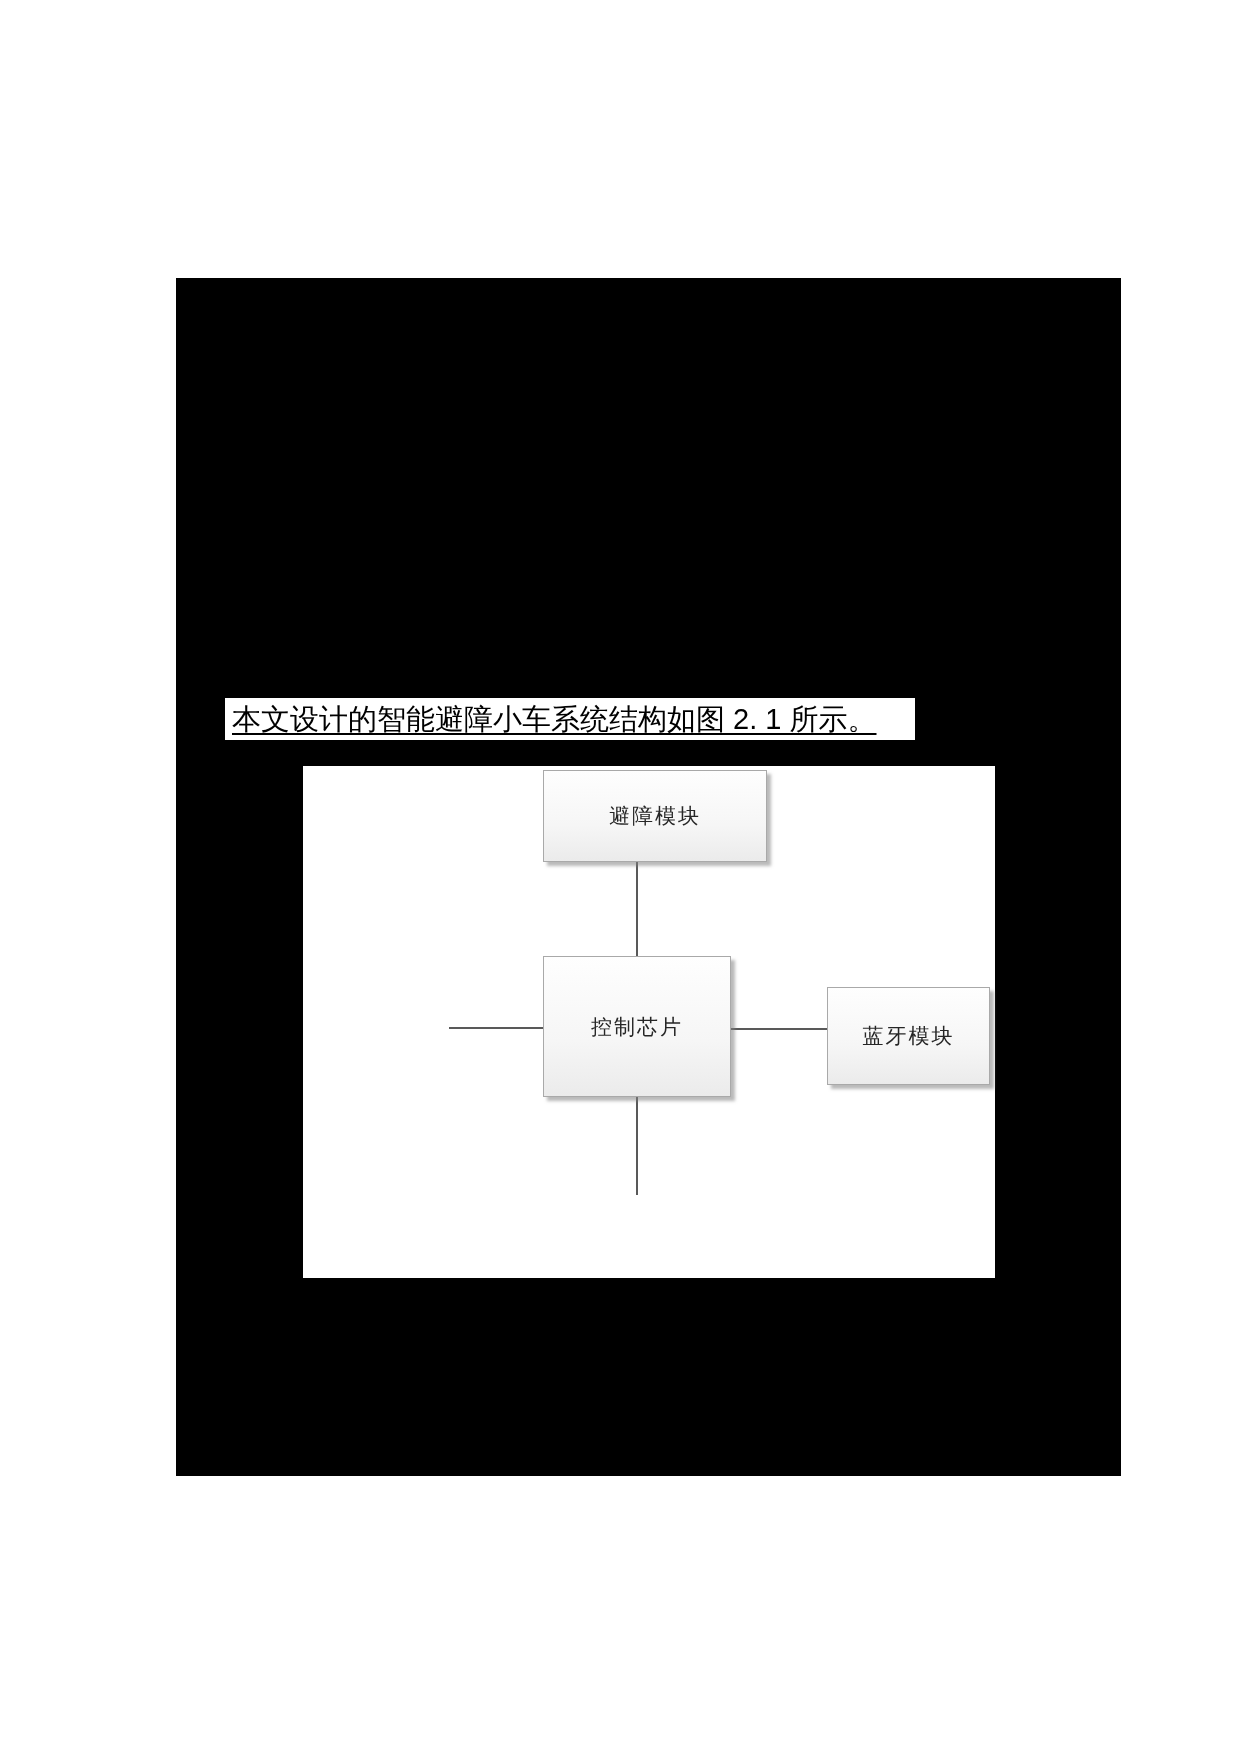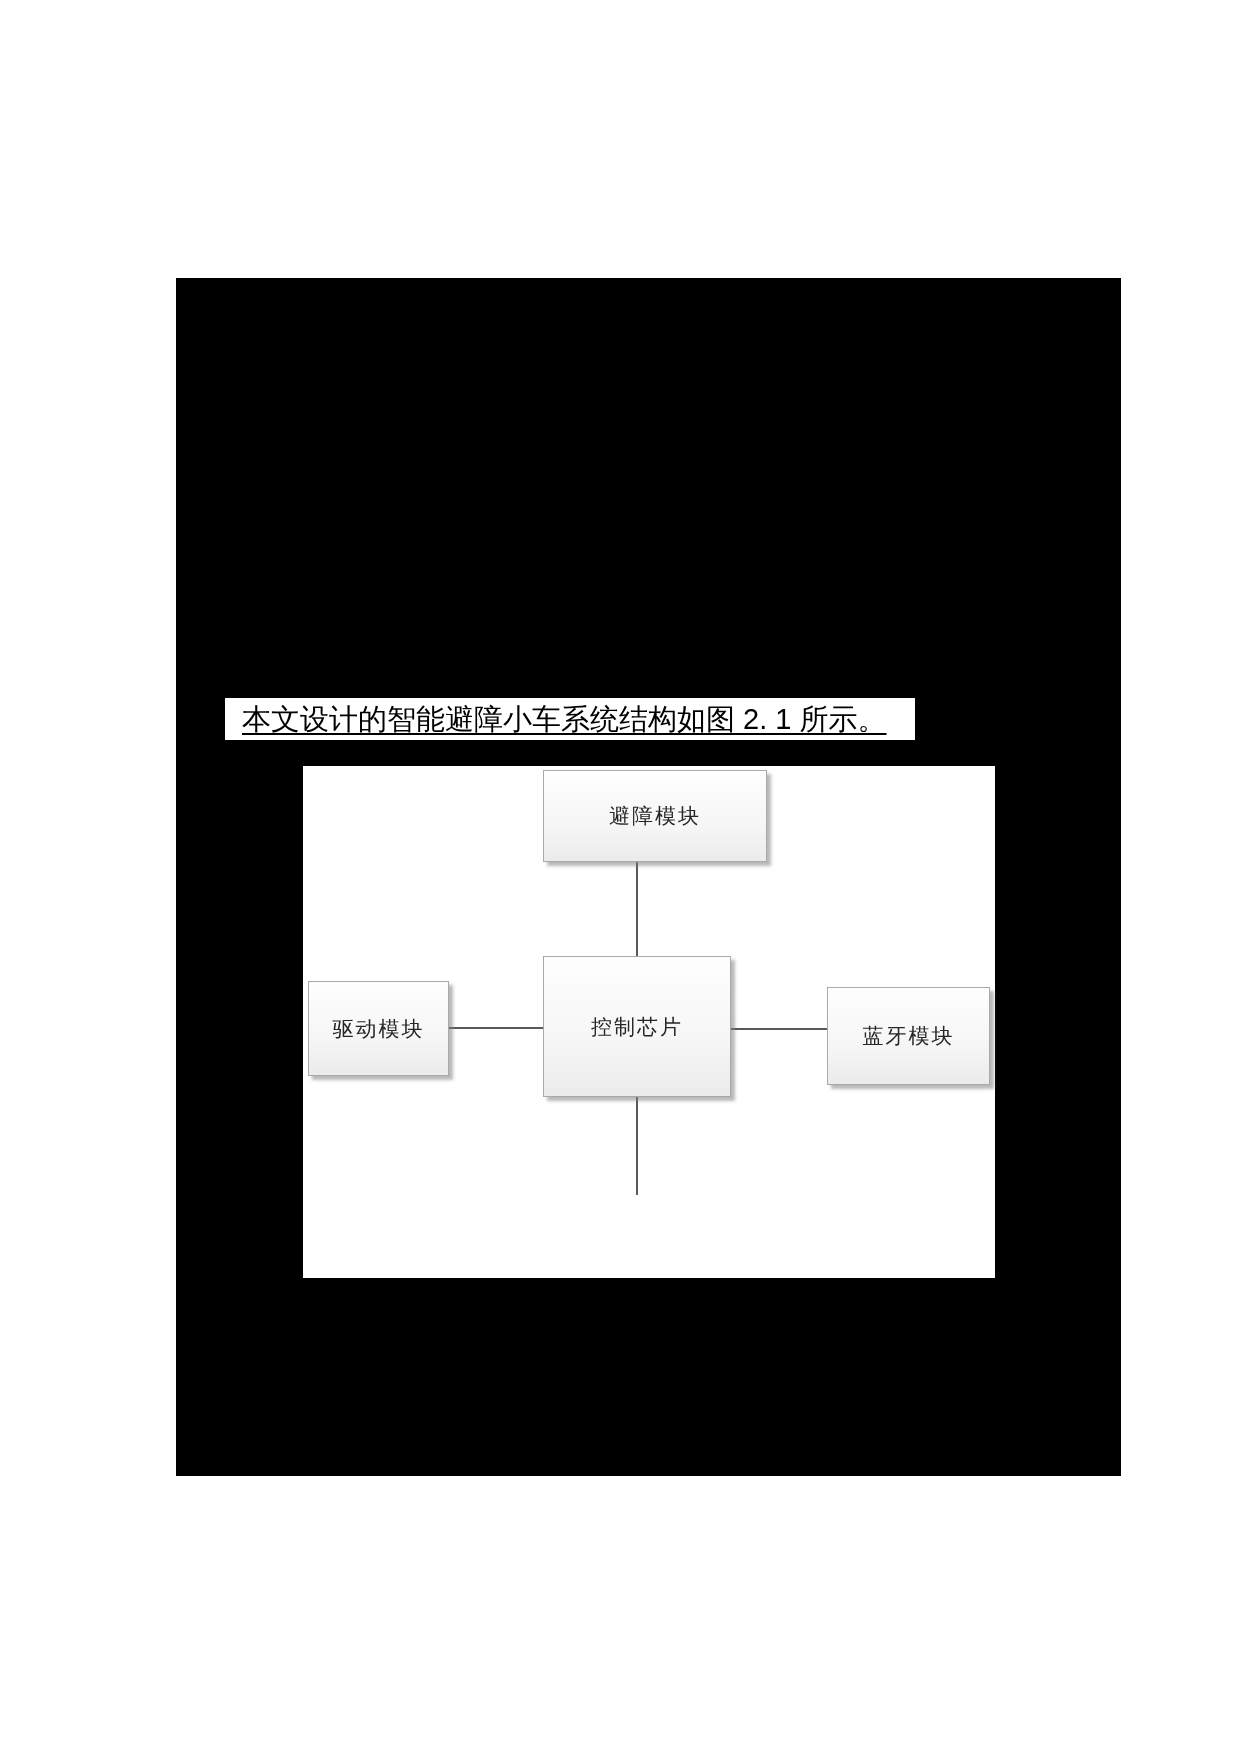--- a/index.html
+++ b/index.html
@@ -31,21 +31,21 @@
     height: 42px;
     background: #ffffff;
     display: flex;
     align-items: center;
   }
   .heading-text {
     font-size: 29px;
     line-height: 42px;
     color: #000000;
     white-space: nowrap;
-    padding-left: 17px;
+    padding-left: 7px;
     text-decoration: underline;
     text-decoration-thickness: 2px;
     text-underline-offset: 4px;
     font-weight: 500;
   }
   .figure-canvas {
     position: absolute;
     left: 127px;  
     top: 488px;   
     width: 692px;
@@ -98,23 +98,20 @@
 
       <div class="connector conn-top"></div>
       <div class="connector conn-bottom"></div>
       <div class="connector conn-left"></div>
       <div class="connector conn-right"></div>
 
       <div class="node node-obstacle">
         <span class="node-label">避障模块</span>
       </div>
 
-      <div class="node node-drive">
-        <span class="node-label">驱动模块</span>
-      </div>
 
       <div class="node node-control">
         <span class="node-label">控制芯片</span>
       </div>
 
       <div class="node node-bluetooth">
         <span class="node-label">蓝牙模块</span>
       </div>
 
 

